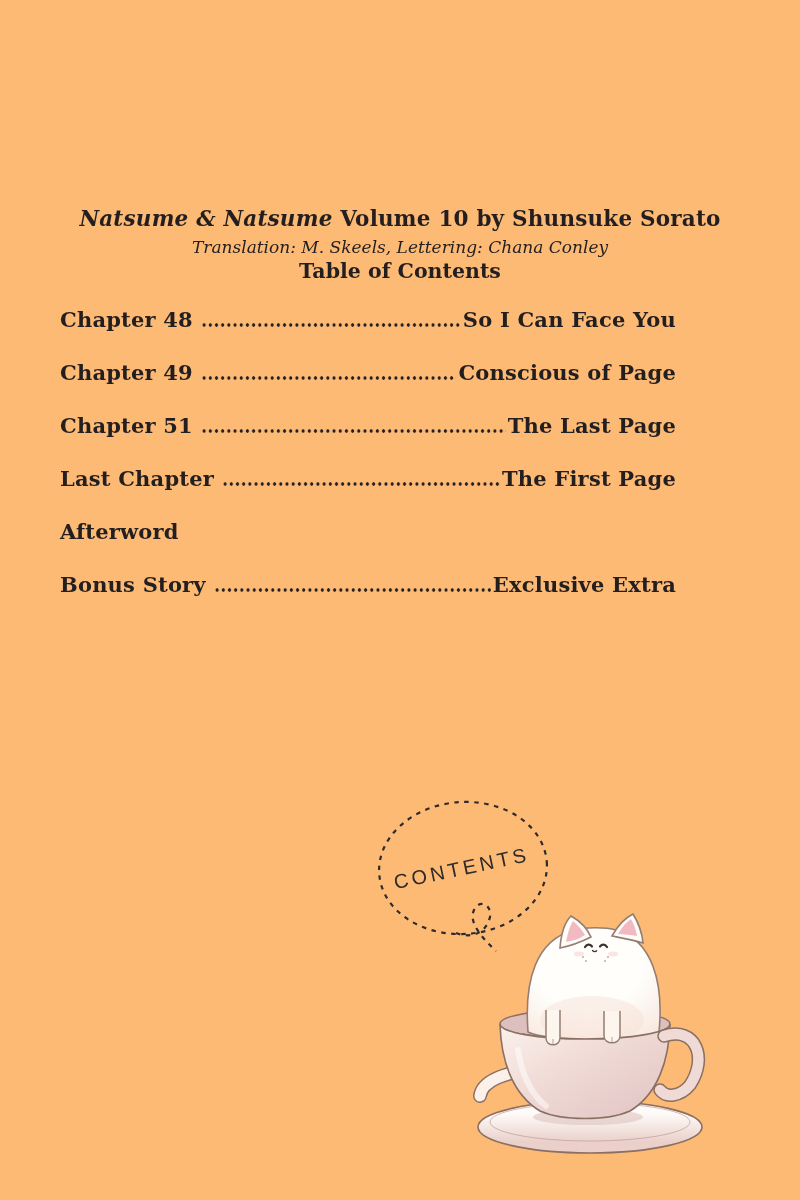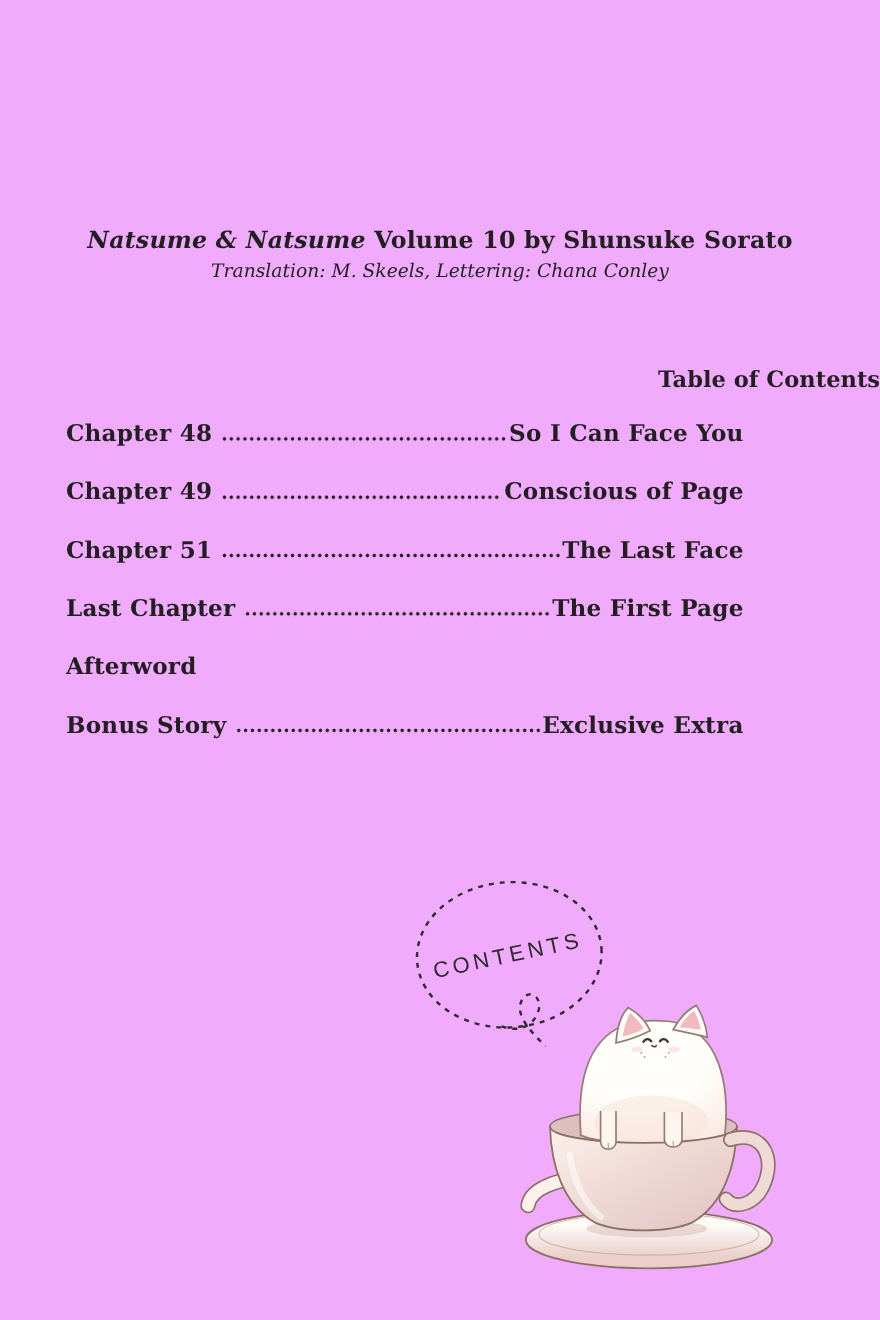--- a/index.html
+++ b/index.html
@@ -1,21 +1,21 @@
 <!DOCTYPE html>
 <html><head>
 <meta charset="utf-8">
 <style>
   * { margin: 0; padding: 0; box-sizing: border-box; }
   html, body { background: #ffffff; }
   .page {
     position: relative;
     width: 800px;
     height: 1200px;
-    background: #f0abfc;
+    background: #fdba74;
     overflow: hidden;
     font-family: "DejaVu Serif", serif;
     color: #231f20;
   }
   .header {
     padding-top: 205px;
     text-align: center;
   }
   .book-title {
     font-size: 21.5px;
@@ -24,22 +24,21 @@
     letter-spacing: 0.2px;
   }
   .book-title .italic-part { font-style: italic; }
   .credits {
     font-size: 17px;
     font-style: italic;
     line-height: 24px;
     margin-top: 2px;
   }
   .toc-heading {
-    margin-top: 74px;
-    text-align: right;
+    text-align: center;
     font-size: 20.5px;
     font-weight: 700;
   }
   .toc {
     width: 616px;
     margin: 23px auto 0 60px;
   }
   .toc-row {
     display: flex;
     align-items: flex-end;
@@ -102,21 +101,21 @@
       <span class="toc-entry-title">So I Can Face You</span>
     </div>
     <div class="toc-row">
       <span class="toc-label">Chapter 49</span>
       <span class="leader"></span>
       <span class="toc-entry-title">Conscious of Page</span>
     </div>
     <div class="toc-row">
       <span class="toc-label">Chapter 51</span>
       <span class="leader"></span>
-      <span class="toc-entry-title">The Last Face</span>
+      <span class="toc-entry-title">The Last Page</span>
     </div>
     <div class="toc-row">
       <span class="toc-label">Last Chapter</span>
       <span class="leader"></span>
       <span class="toc-entry-title">The First Page</span>
     </div>
     <div class="toc-row row--plain">
       <span class="toc-label">Afterword</span>
 
     </div>

